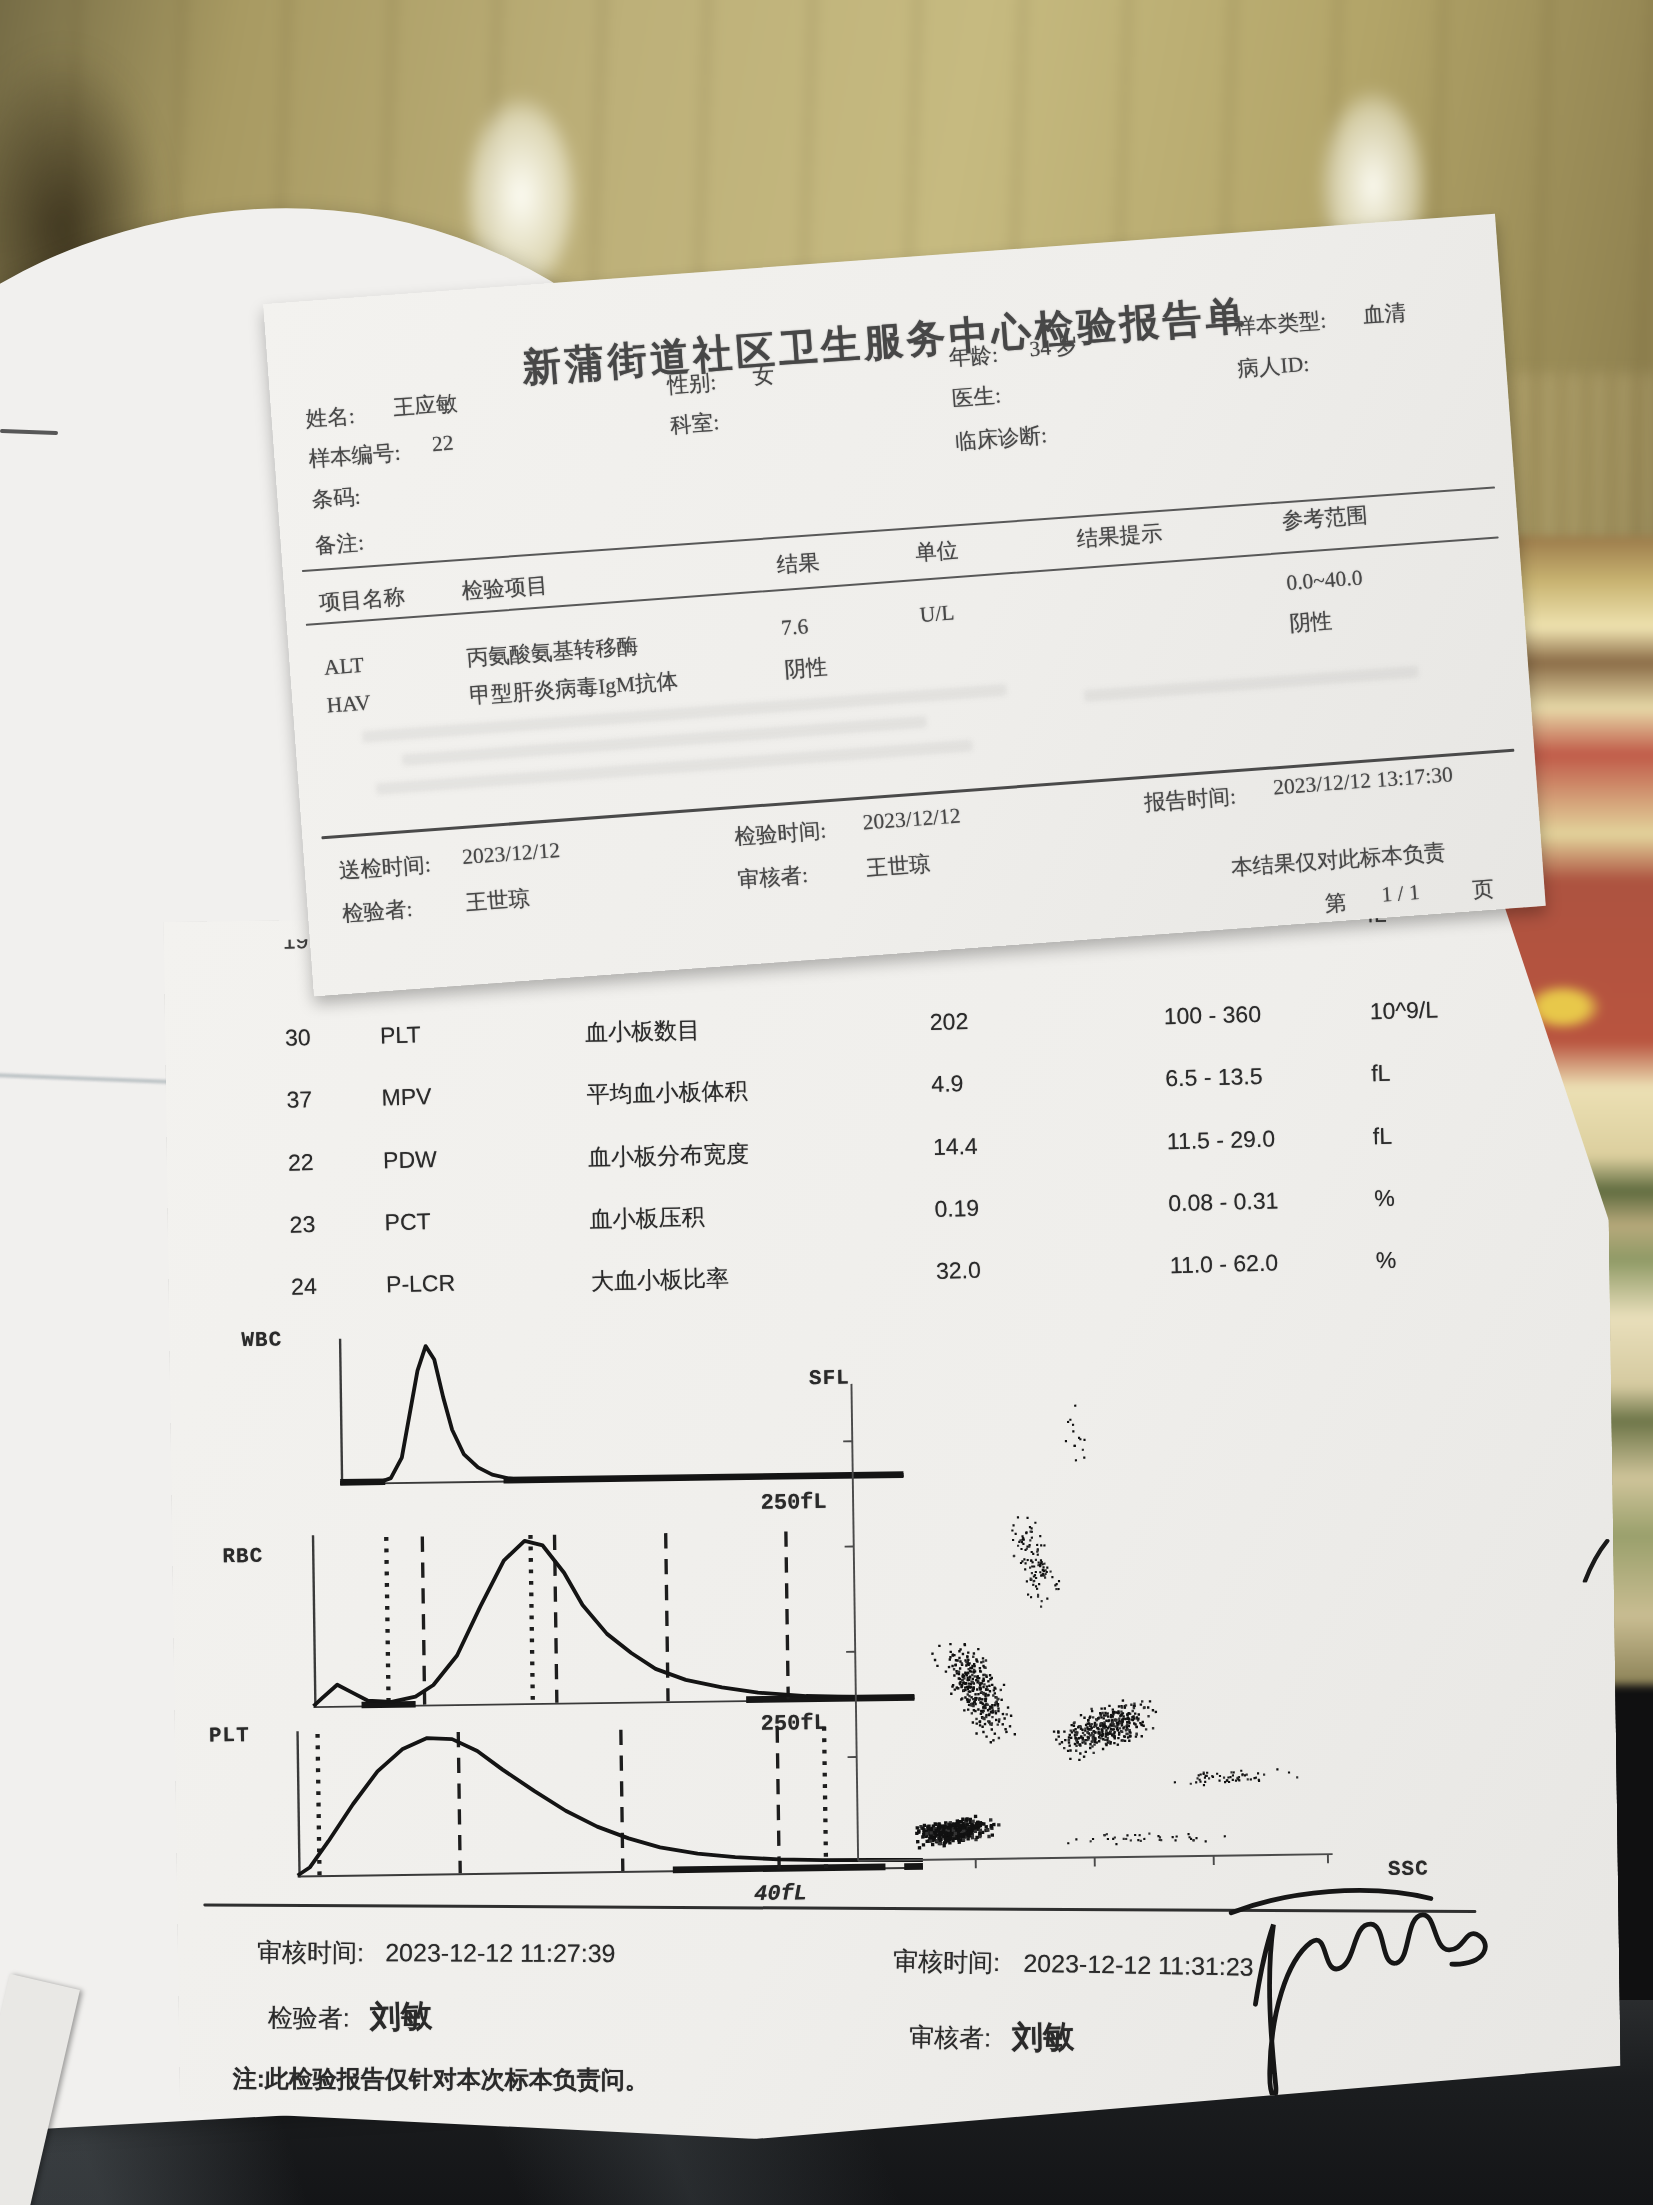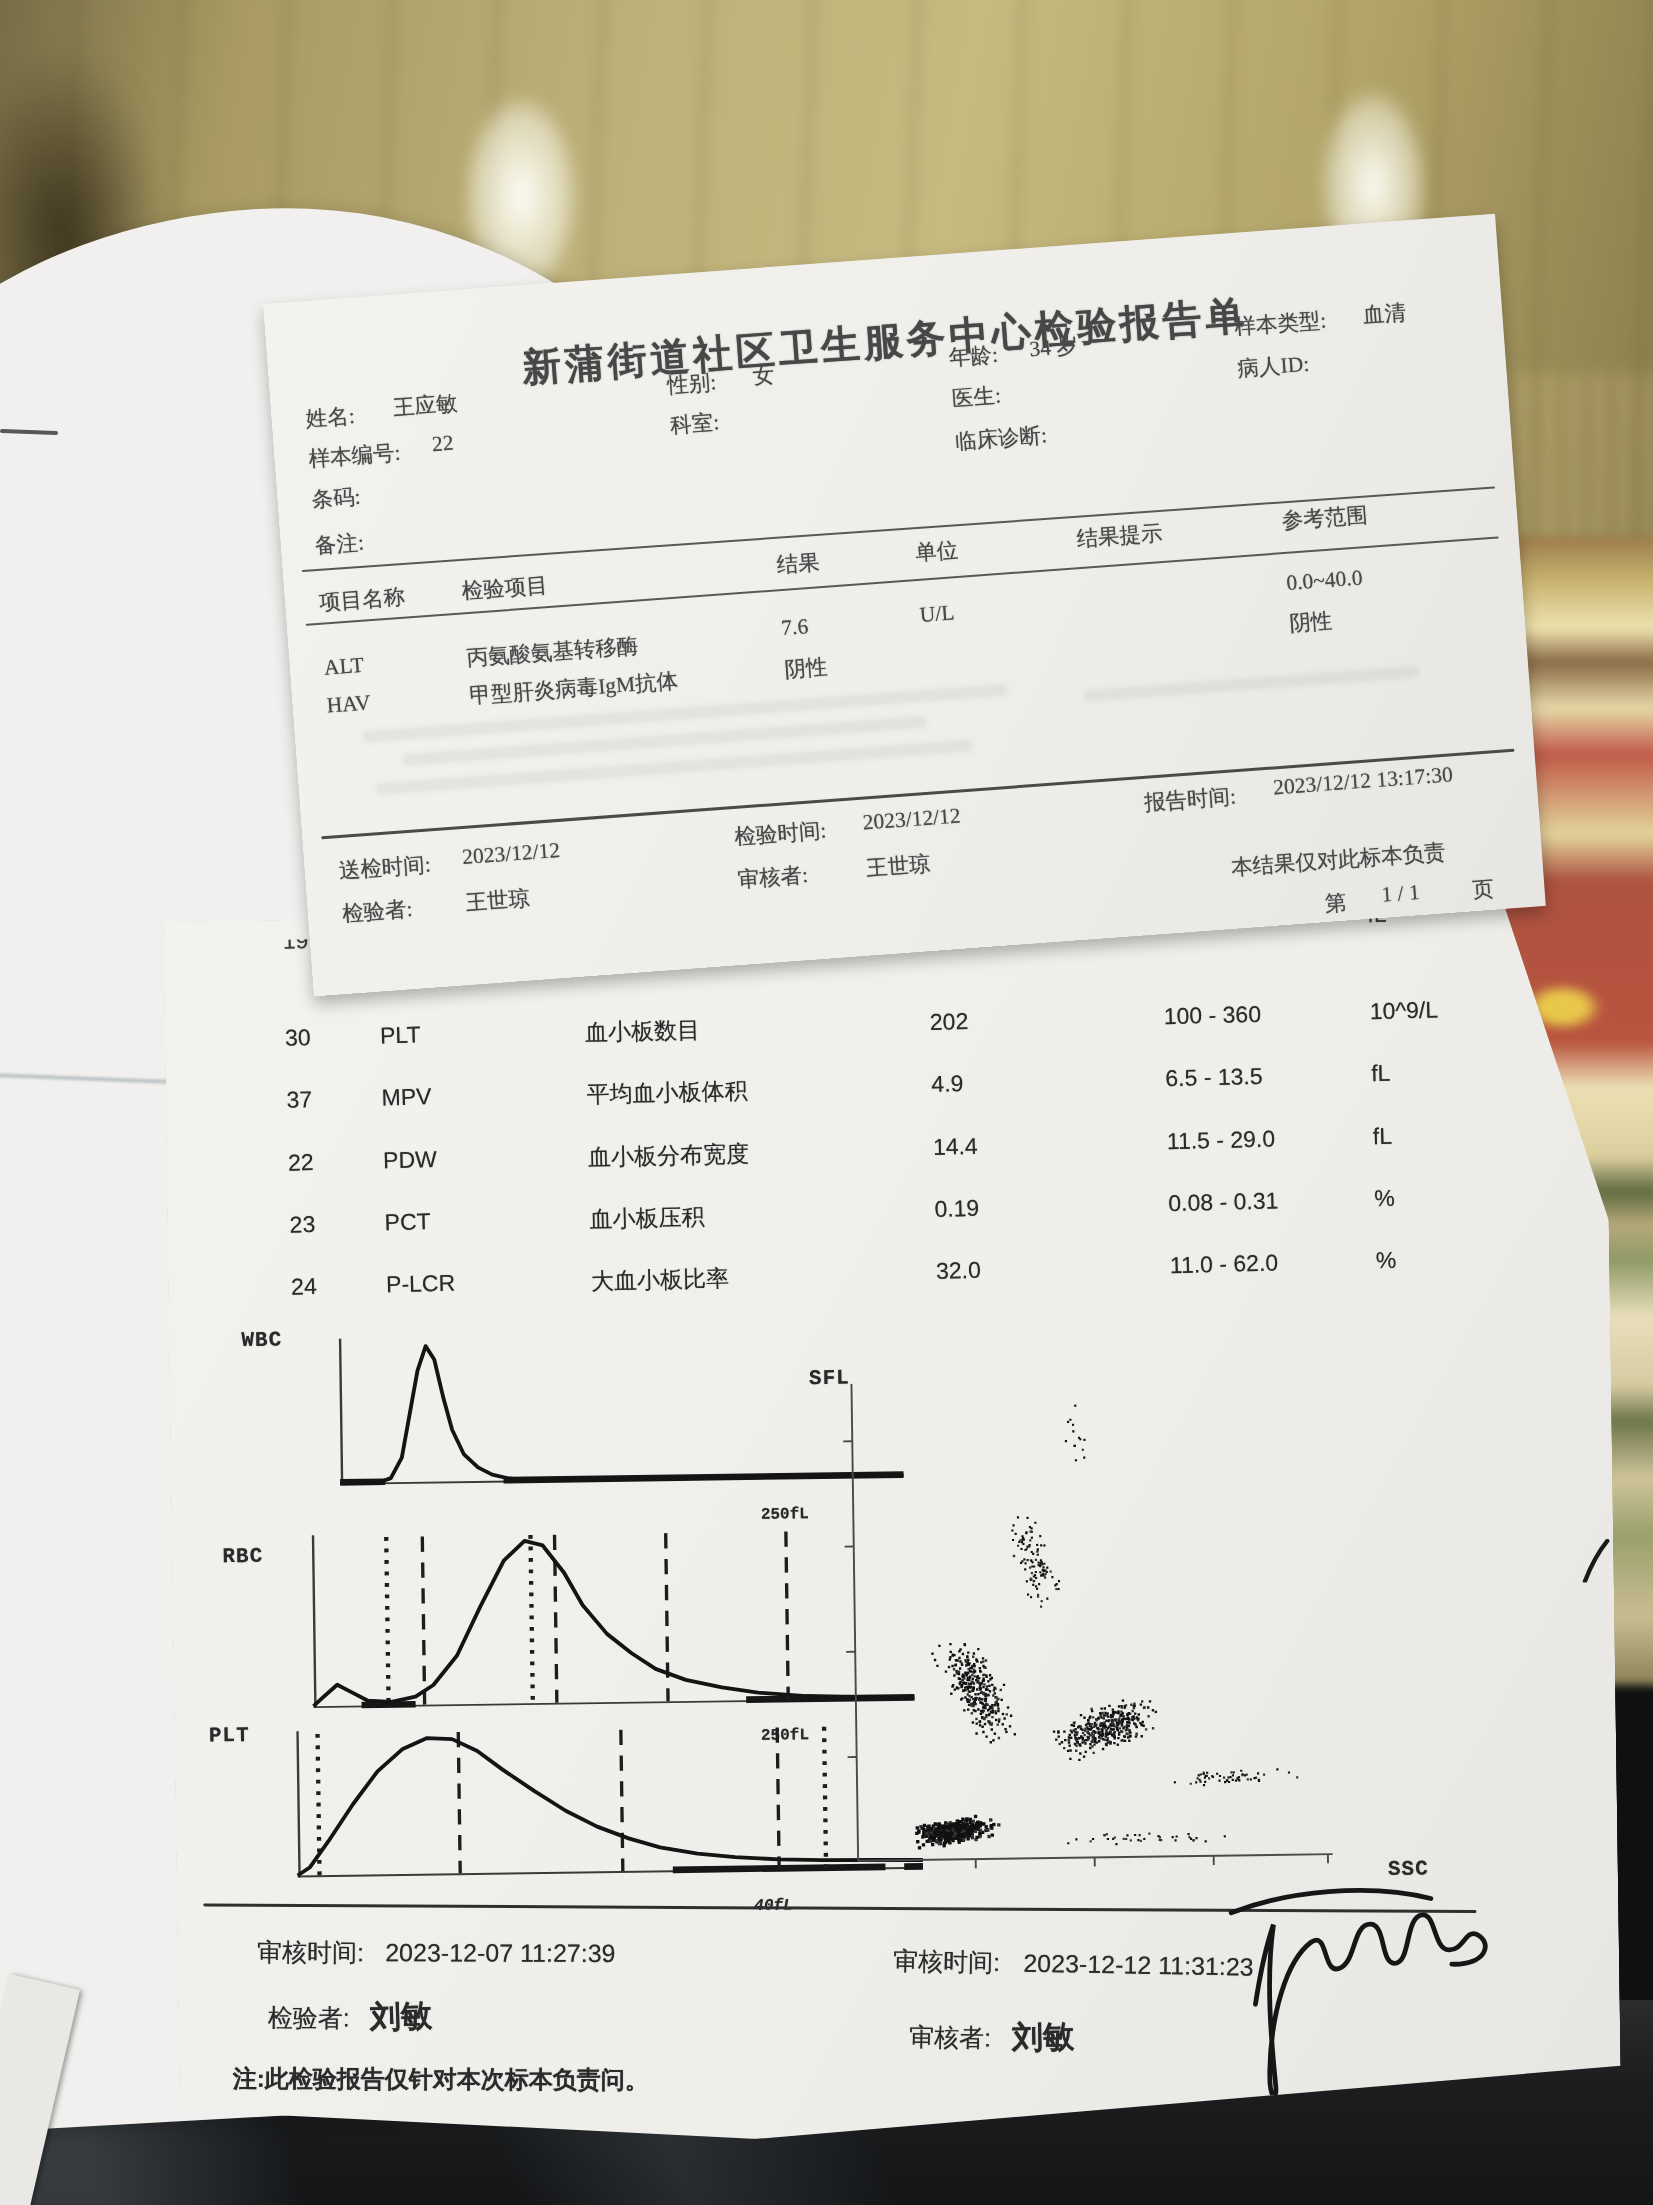--- a/index.html
+++ b/index.html
@@ -77,23 +77,23 @@
   .p2row span{position:absolute;white-space:nowrap;}
   .c-idx{left:121px;} .c-code{left:216px;} .c-item{left:421px;}
   .c-res{left:766px;} .c-rng{left:1000px;} .c-unit{left:1206px;}
   .row19-clip{position:absolute;left:0;top:13.4px;width:100%;height:28px;overflow:hidden;}
   .row19-clip .p2row{top:-12.4px;opacity:.9;}
   .p2rows{position:absolute;left:0;top:0;width:100%;height:431px;transform:rotate(-0.6deg);}
 
   .chart-label{position:absolute;font-size:21px;font-weight:600;letter-spacing:1px;
     font-family:"Liberation Mono","DejaVu Sans Mono",monospace;color:#222;
     text-shadow:0 0 1px rgba(40,40,40,.6);white-space:nowrap;}
-  .axis-label{position:absolute;font-size:16px;font-weight:600;
+  .axis-label{position:absolute;font-size:22px;font-weight:600;
     font-family:"Liberation Mono","DejaVu Sans Mono",monospace;color:#1f1f1f;
-    text-shadow:0 0 1px rgba(40,40,40,.6);white-space:nowrap;margin-top:15px;}
+    text-shadow:0 0 1px rgba(40,40,40,.6);white-space:nowrap;}
   svg.hist,svg.scat{position:absolute;overflow:visible;}
 
   .p2-bottom{position:absolute;font-size:25px;text-shadow:0 0 1px rgba(40,40,40,.55);white-space:nowrap;}
   .hand-name{font-size:31px;font-weight:700;display:inline-block;transform:rotate(-2deg);
     text-shadow:0 0 1px rgba(20,20,20,.7);}
   .p2-note{font-weight:600;}
   .p2-rule{position:absolute;height:3.4px;background:#2f2f2f;border-radius:1.4px;}
 
   .sig{position:absolute;}
 </style>
@@ -1566,21 +1566,21 @@
         <rect x="482.4669394224145" y="142.31451612075512" width="4.5" height="4.5" fill="#333"></rect>
         <rect x="474.86519376892875" y="117.1269475494139" width="4.5" height="4.5" fill="#111"></rect>
         <rect x="477.5733267513398" y="120.24705555654793" width="4.5" height="4.5" fill="#111"></rect>
       </svg>
     <span class="chart-label" style="left:1211px;top:953px;">SSC</span>
 
     <div class="p2-rule" style="left:26px;top:994px;width:1273px;transform:rotate(1.1deg);"></div>
 
     <div class="p2-bottom" style="left:79px;top:1018px;transform:rotate(1deg);">
       <span>审核时间:</span>
-      <span style="margin-left:14.4px;">2023-12-07 11:27:39</span>
+      <span style="margin-left:14.4px;">2023-12-12 11:27:39</span>
     </div>
     <div class="p2-bottom" style="left:89px;top:1076px;transform:rotate(1deg);">
       <span>检验者:</span>
       <span class="hand-name" style="margin-left:13.4px;">刘敏</span>
     </div>
     <div class="p2-bottom p2-note" style="left:53px;top:1145px;transform:rotate(1deg);font-size:24px;">注:此检验报告仅针对本次标本负责问。</div>
 
     <div class="p2-bottom" style="left:715px;top:1038px;transform:rotate(1.8deg);">
       <span>审核时间:</span>
       <span style="margin-left:16.3px;">2023-12-12 11:31:23</span>

